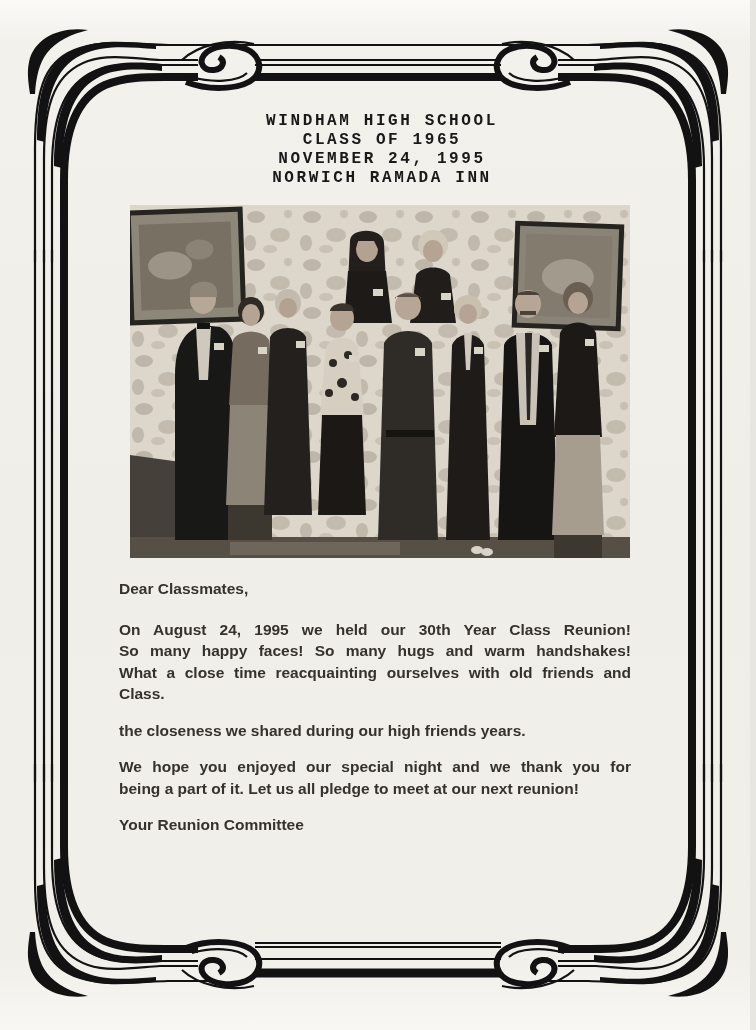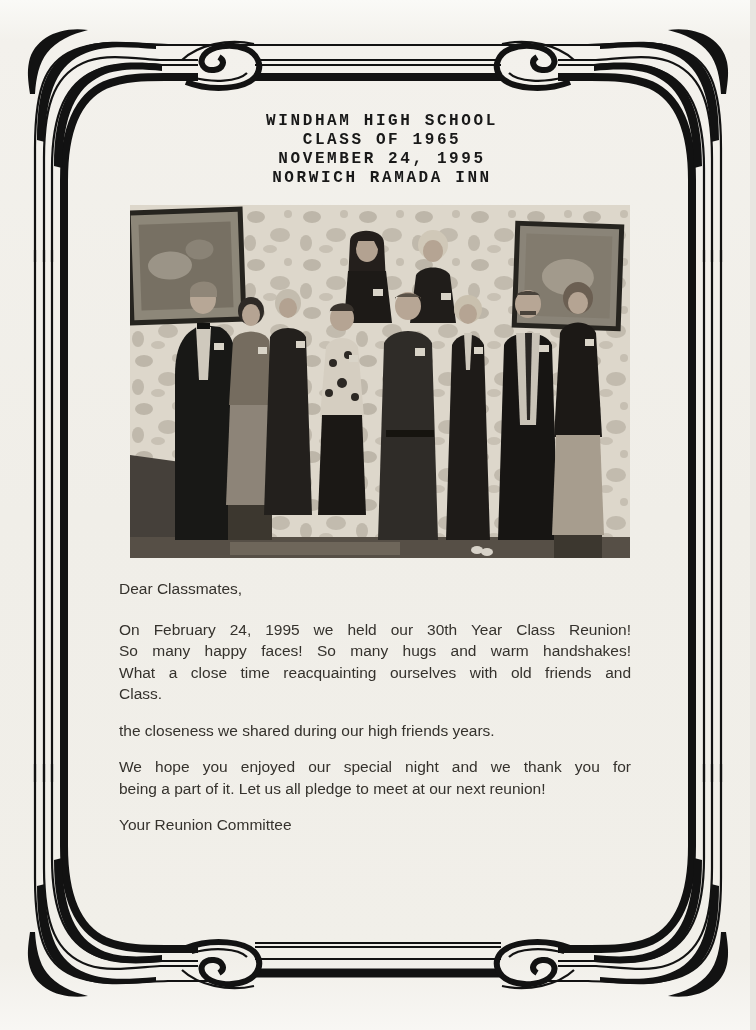--- a/index.html
+++ b/index.html
@@ -10,21 +10,21 @@
   }
   svg.frame{position:absolute;left:0;top:0;width:756px;height:1030px;}
   .header{
     position:absolute;top:112px;left:0;right:0;text-align:center;transform:translateX(7px);
     font-family:"Liberation Mono","DejaVu Sans Mono",monospace;
     font-weight:700;font-size:16px;line-height:19px;letter-spacing:2.6px;color:#191919;
   }
   .photo{position:absolute;left:130px;top:205px;width:500px;height:353px;}
   .letter{position:absolute;left:119px;top:578px;width:512px;color:#35322d;
           font-size:15.5px;line-height:21.5px;}
-  .para{margin:0 0 15px 0;}
+  .para{margin:0 0 15px 0;font-weight:bold;}
   .para.salutation{margin-bottom:19px;}
   .jline{text-align:justify;text-align-last:justify;}
   .jline.last{text-align:last;text-align-last:left;}
 </style>
 </head>
 <body>
 
 <div class="page">
 
   <svg class="frame" viewBox="0 0 756 1030" aria-hidden="true">
@@ -193,21 +193,21 @@
       <rect x="424" y="330" width="48" height="23" fill="#3c372f"></rect>
       <rect x="455" y="134" width="9" height="7" fill="#d9d4c8"></rect>
     </g>
   </svg>
 
   <div class="letter">
     <div class="para salutation">
       <div class="jline last">Dear Classmates,</div>
     </div>
     <div class="para">
-      <div class="jline">On February 24, 1995 we held our 30th Year Class Reunion!</div>
+      <div class="jline">On August 24, 1995 we held our 30th Year Class Reunion!</div>
       <div class="jline">So many happy faces! So many hugs and warm handshakes!</div>
       <div class="jline">What a close time reacquainting ourselves with old friends and</div>
       <div class="jline last">Class.</div>
     </div>
     <div class="para">
       <div class="jline last">the closeness we shared during our high friends years.</div>
     </div>
     <div class="para">
       <div class="jline">We hope you enjoyed our special night and we thank you for</div>
       <div class="jline last">being a part of it.  Let us all pledge to meet at our next reunion!</div>

